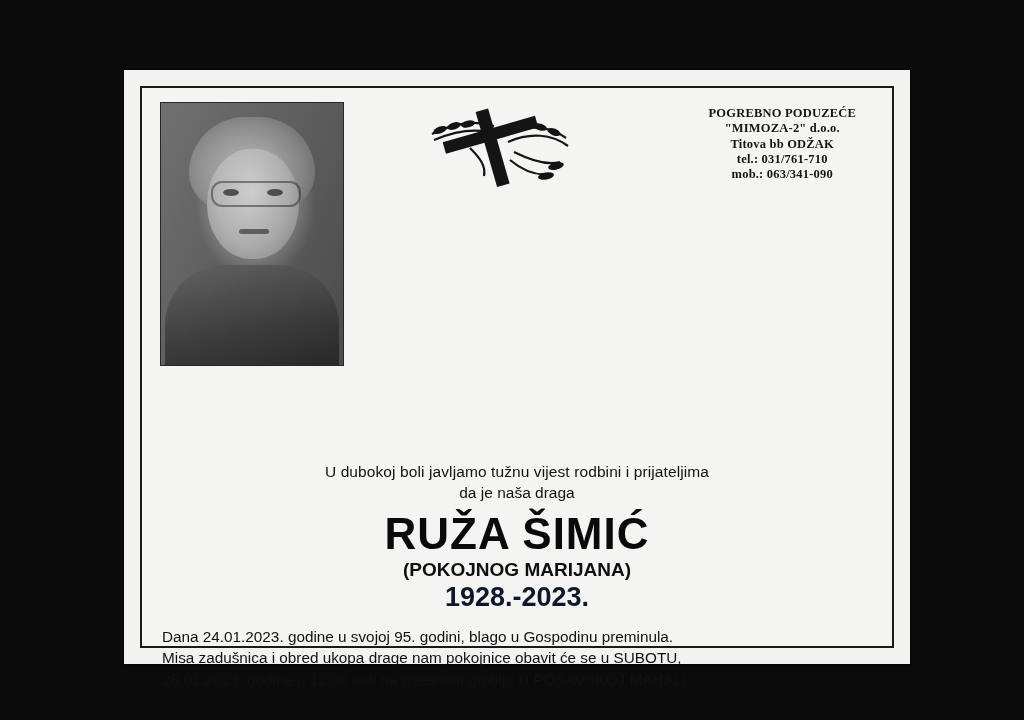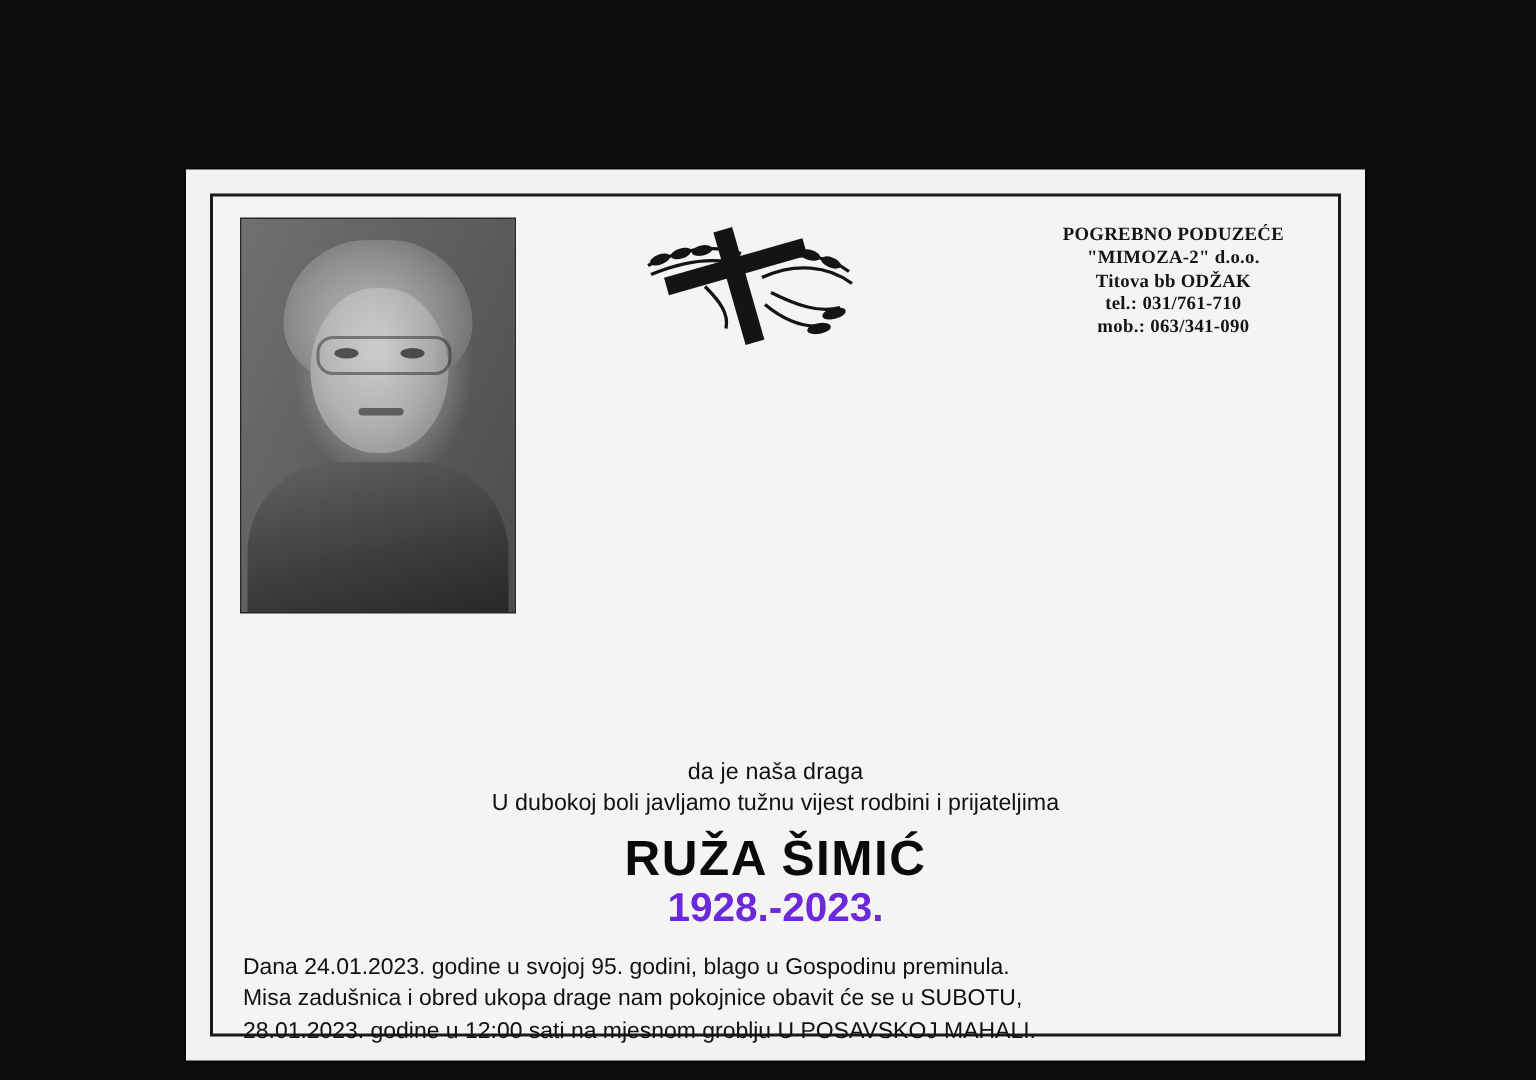--- a/index.html
+++ b/index.html
@@ -21,21 +21,20 @@
   }
   
   .sheet {
     position: absolute;
     left: 124px;
     top: 70px;
     width: 786px;
     height: 594px;
     background: #f2f2f0;
     box-shadow: 0 0 2px #000;
-    margin-top: 43px;
   }
   
   .frame {
     position: absolute;
     left: 16px;
     top: 16px;
     right: 16px;
     bottom: 16px;
     border: 2px solid #1a1a1a;
     background: #f4f4f2;
@@ -159,21 +158,21 @@
     margin-top: 96px;
     text-align: center;
     font-size: 15.5px;
     color: #121212;
     line-height: 1.35;
   }
   .intro div:first-child { letter-spacing: .1px; }
 
   .name {
     text-align: center;
-    font-size: 33px;
+    font-size: 44px;
     font-weight: bold;
     letter-spacing: 1px;
     color: #0a0a0a;
     margin-top: 8px;
     line-height: 1.02;
   }
   .parent {
     text-align: center;
     font-size: 19px;
     font-weight: bold;
@@ -185,21 +184,21 @@
     font-size: 28.5px;
     font-weight: bold;
     color: #0a0a0a;
     margin-top: 1px;
     letter-spacing: .3px;
   }
   .years {
     text-align: center;
     font-size: 27px;
     font-weight: bold;
-    color: #6d28d9;
+    color: #0f172a;
     margin-top: 1px;
   }
 
   .body-text {
     margin-top: 13px;
     font-size: 15.3px;
     color: #111;
     line-height: 1.42;
     text-align: left;
     padding-left: 2px;
@@ -262,25 +261,26 @@
               <div>"MIMOZA-2" d.o.o.</div>
               <div>Titova bb  ODŽAK</div>
               <div>tel.: 031/761-710</div>
               <div>mob.: 063/341-090</div>
             </div>
 
           </div>
         </div>
 
         <div class="intro">
+          <div>U dubokoj boli javljamo tužnu vijest rodbini i prijateljima</div>
           <div>da je naša draga</div>
-          <div>U dubokoj boli javljamo tužnu vijest rodbini i prijateljima</div>
         </div>
 
         <div class="name">RUŽA ŠIMIĆ</div>
+        <div class="parent">(POKOJNOG MARIJANA)</div>
         <div class="years">1928.-2023.</div>
 
         <div class="body-text">
           <div>Dana 24.01.2023. godine u svojoj 95. godini, blago u Gospodinu preminula.</div>
           <div>Misa zadušnica i obred ukopa drage nam pokojnice obavit će se u SUBOTU,</div>
           <div>28.01.2023. godine u 12:00 sati na mjesnom groblju U POSAVSKOJ MAHALI.</div>
         </div>
 
       </div>
     </div>

